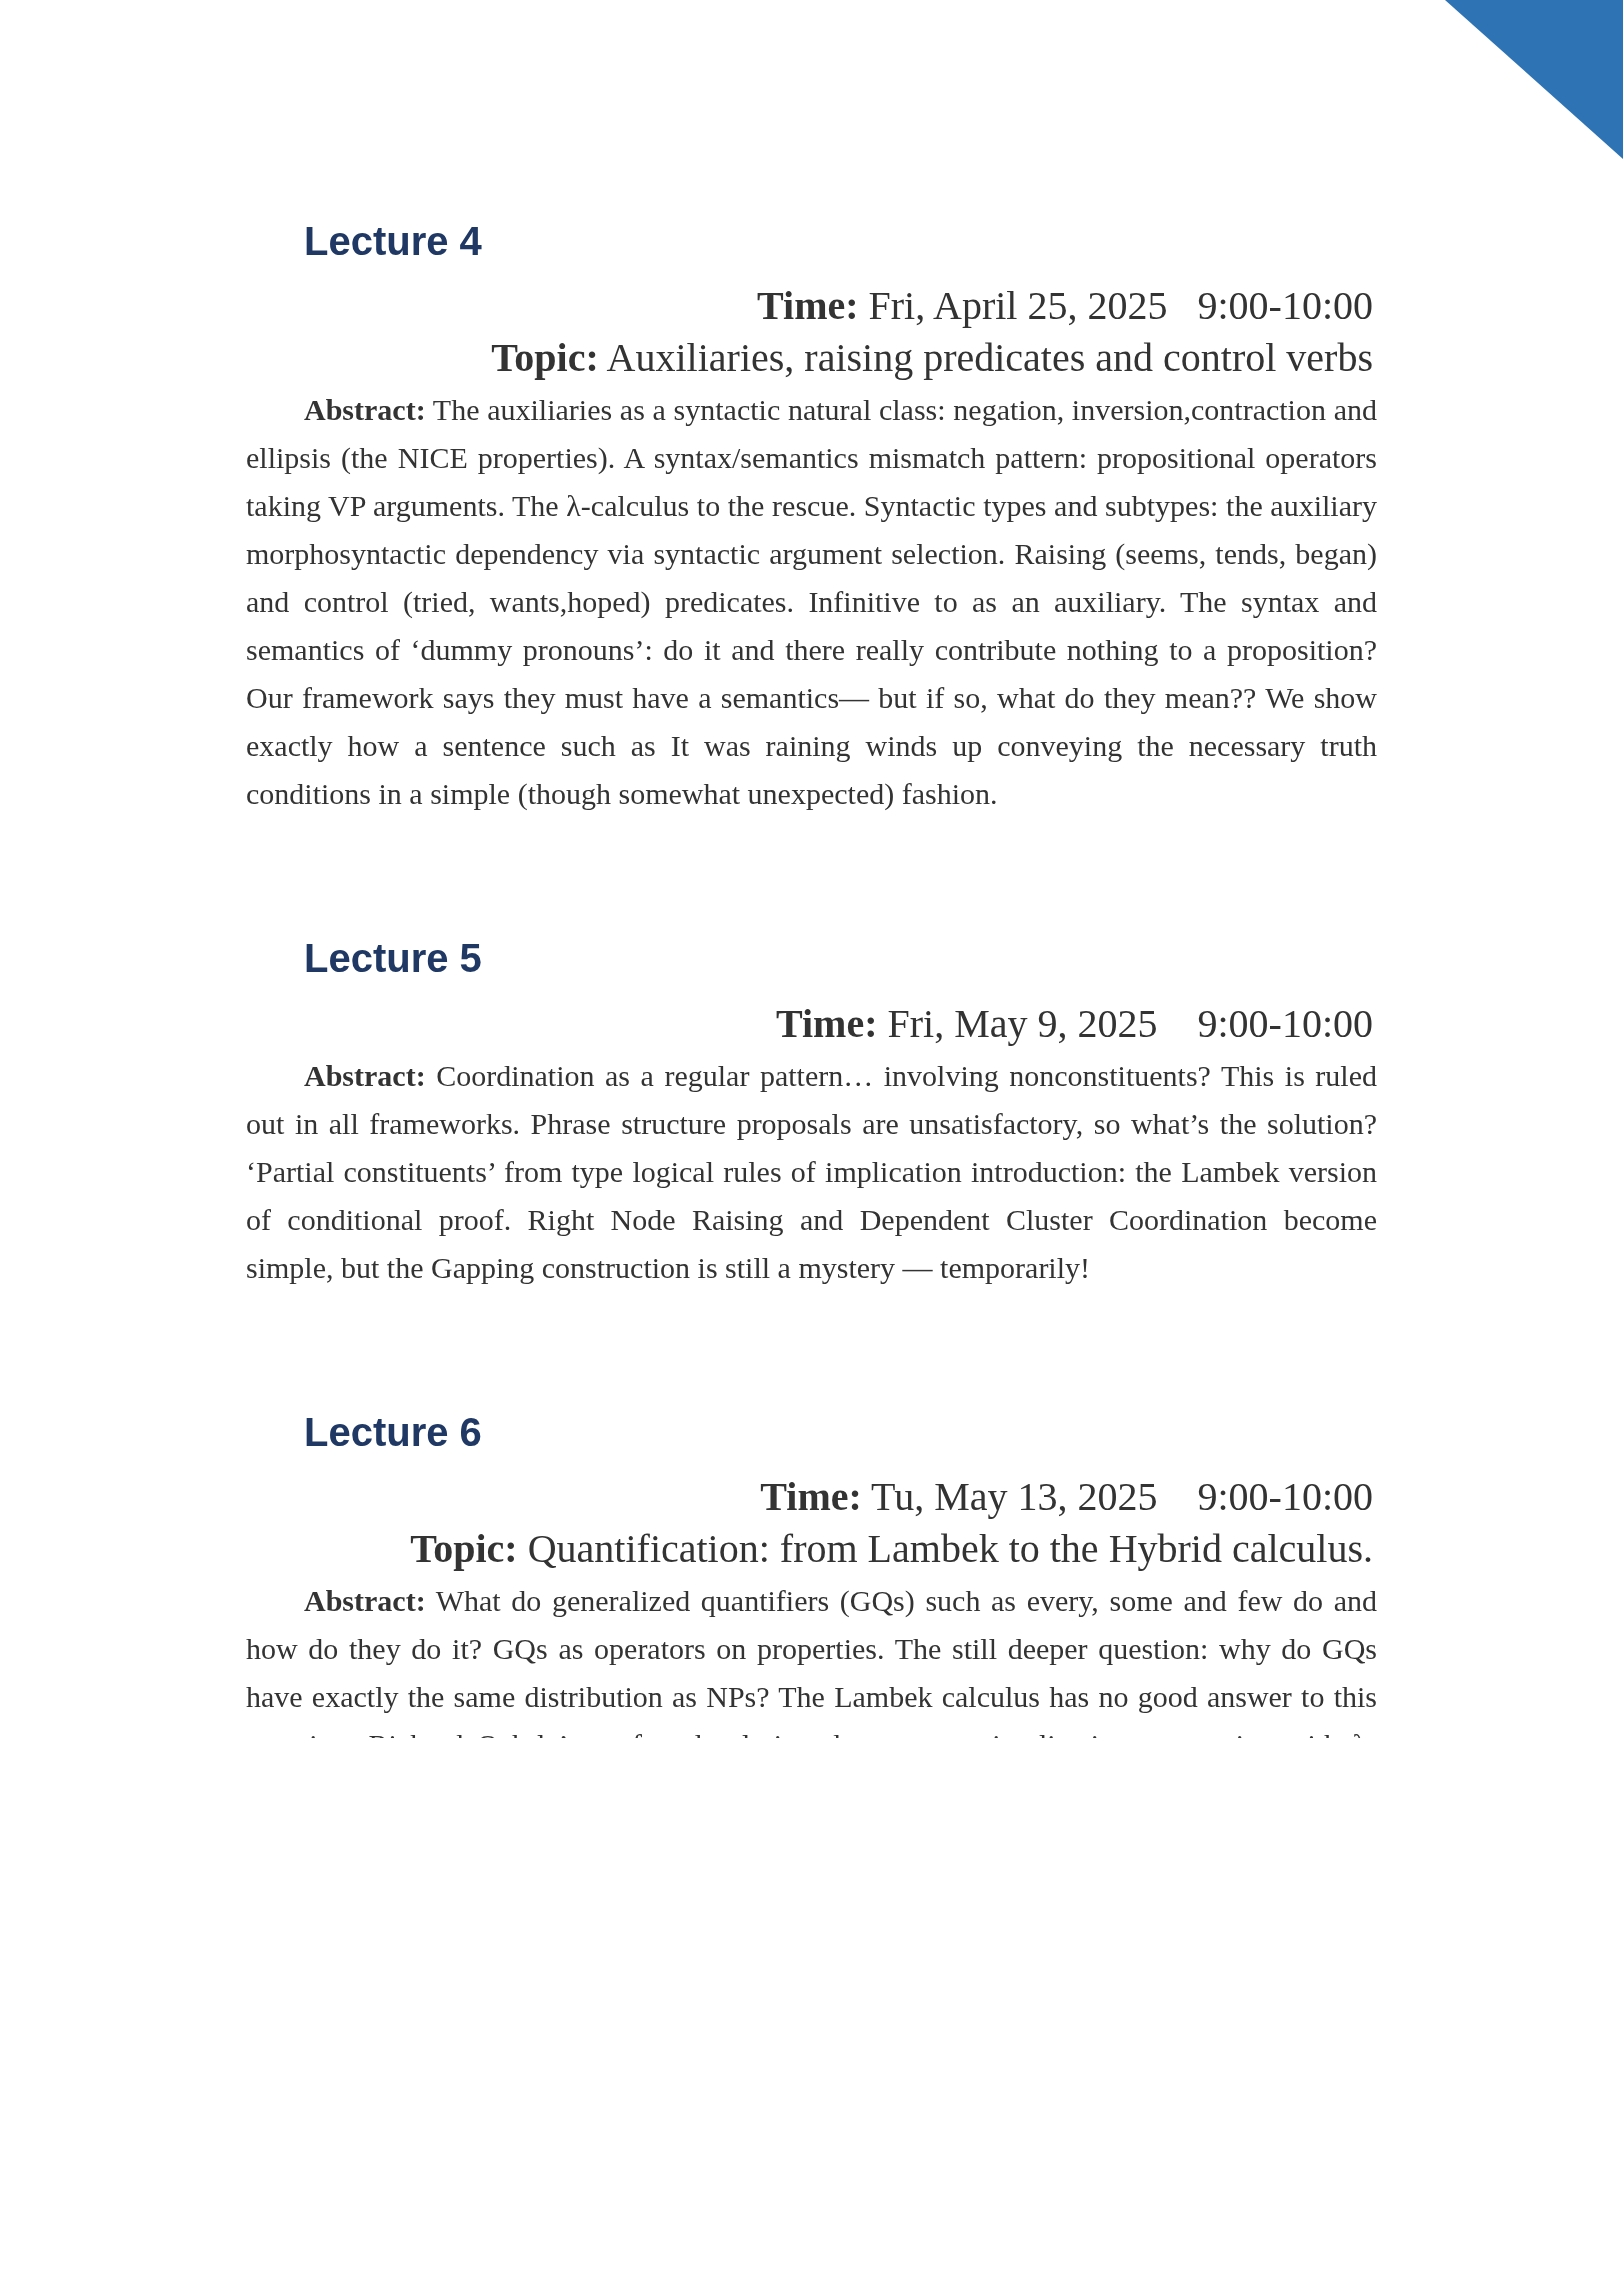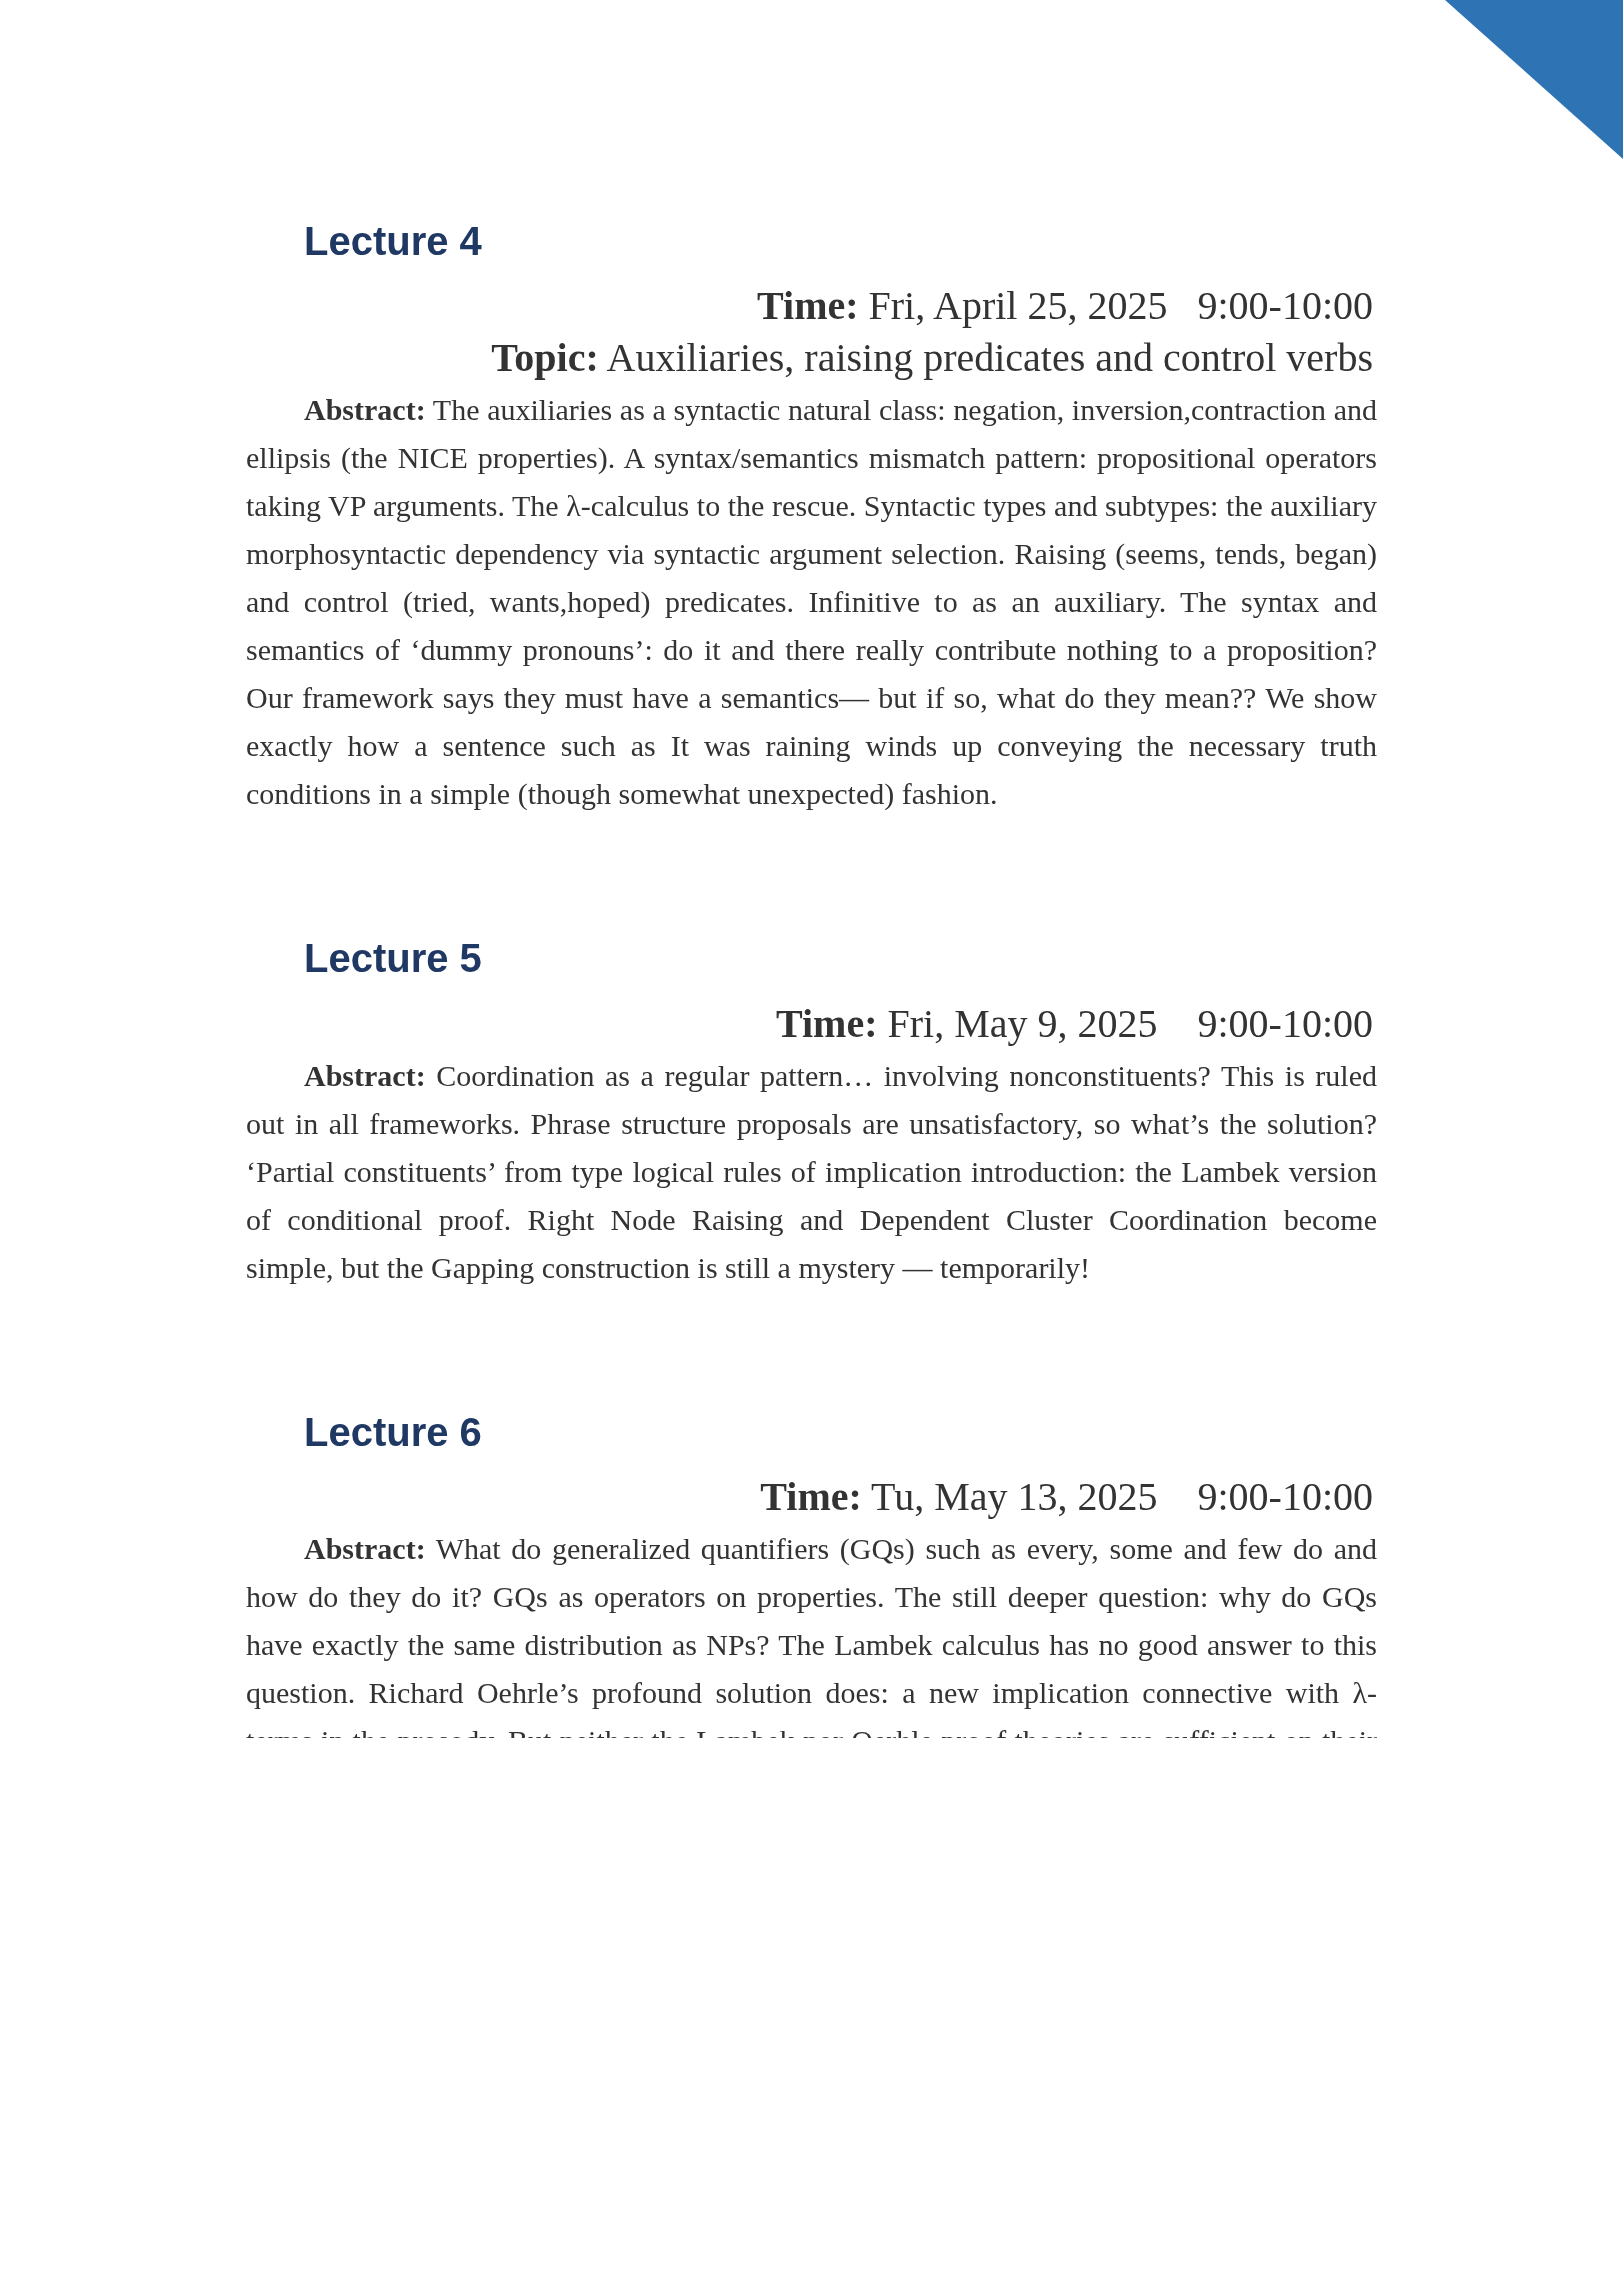--- a/index.html
+++ b/index.html
@@ -111,20 +111,21 @@
 
     <section class="lecture">
       <h2 class="lecture-title">Lecture 5</h2>
       <p class="line"><span class="label">Time:</span><span class="pre"> Fri, May 9, 2025    9:00-10:00</span></p>
       <p class="abstract"><span class="label">Abstract:</span><span> Coordination as a regular pattern… involving nonconstituents? This is ruled out in all frameworks. Phrase structure proposals are unsatisfactory, so what’s the solution? ‘Partial constituents’ from type logical rules of implication introduction: the Lambek version of conditional proof. Right Node Raising and Dependent Cluster Coordination become simple, but the Gapping construction is still a mystery — temporarily!</span></p>
     </section>
 
     <section class="lecture">
       <h2 class="lecture-title">Lecture 6</h2>
       <p class="line"><span class="label">Time:</span><span class="pre"> Tu, May 13, 2025    9:00-10:00</span></p>
+      <p class="line"><span class="label">Topic:</span><span> Quantification: from Lambek to the Hybrid calculus.</span></p>
       <p class="abstract"><span class="label">Abstract:</span><span> What do generalized quantifiers (GQs) such as every, some and few do and how do they do it? GQs as operators on properties. The still deeper question: why do GQs have exactly the same distribution as NPs? The Lambek calculus has no good answer to this question. Richard Oehrle’s profound solution does: a new implication connective with λ-terms in the prosody. But neither the Lambek nor Oerhle proof theories are sufficient on their own. Hence, the final synthesis: a hybrid proof theory with both the Lambek and Oehrle implication connectives.</span></p>
     </section>
 
   </main>
 
   <footer>
     <div class="footer-block"></div>
     <div class="footer-num">03</div>
     <div class="footer-bar"></div>
     <div class="footer-bar-thin"></div>

